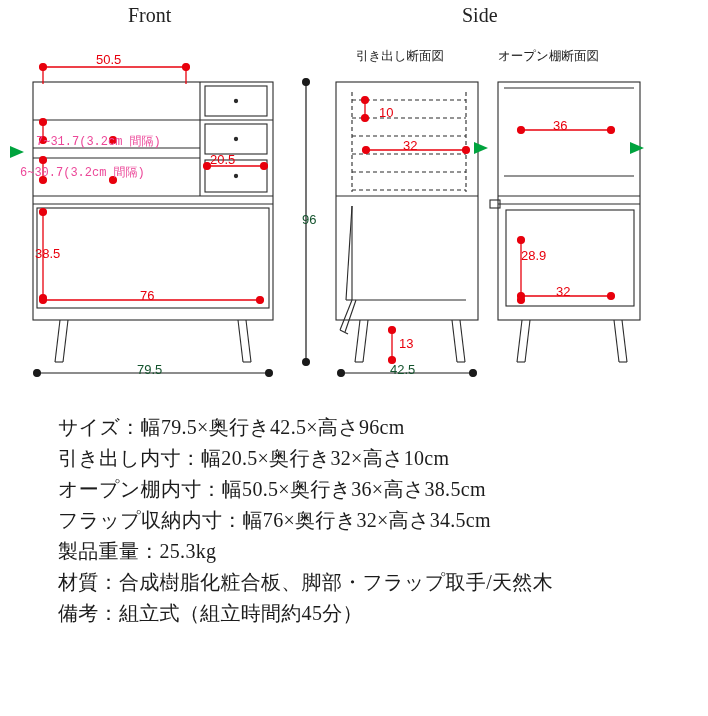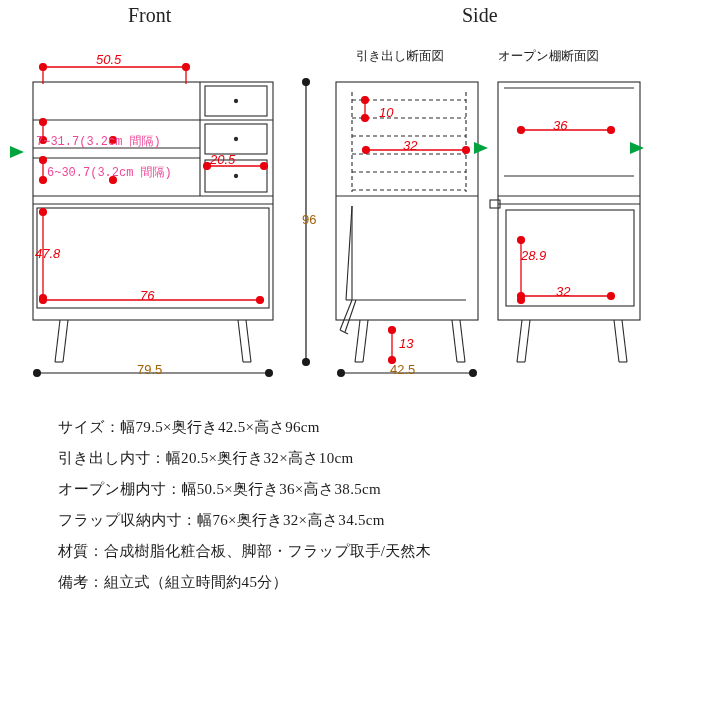--- a/index.html
+++ b/index.html
@@ -27,43 +27,42 @@
     color:#222;
     white-space:nowrap;
   }
   .dim{
     position:absolute;
     color:#e8000d;
     font-size:13px;
     font-family:"Liberation Sans", sans-serif;
     white-space:nowrap;
     font-weight:400;
-    font-style:italic;
   }
   .dimsm{
     position:absolute;
     color:#ec4899;
     font-size:12px;
     font-family:Liberation Mono, monospace;
     white-space:nowrap;
   }
   .blk{
     position:absolute;
-    color:#a16207;
+    color:#14532d;
     font-size:13px;
     font-family:"Liberation Sans", sans-serif;
     white-space:nowrap;
   }
   .specs{
     position:absolute;
     left:0;top:412px;width:708px;
     padding:0 0 0 0;
   }
   .spec-line{
-    font-size:15px;
+    font-size:20px;
     line-height:31px;
     color:#1c1c1c;
     padding-left:58px;
     font-family:"Liberation Serif", serif;
     letter-spacing:0.3px;
     white-space:nowrap;
   }
   .spec-line.indent{ padding-left:112px; }
   svg{display:block;}
 </style>
@@ -227,37 +226,38 @@
   </svg>
 
   <div class="hdr" style="left:128px;top:4px;">Front</div>
   <div class="hdr" style="left:462px;top:4px;">Side</div>
 
   <div class="sub" style="left:356px;top:48px;">引き出し断面図</div>
   <div class="sub" style="left:498px;top:48px;">オープン棚断面図</div>
 
   <div class="dim" style="left:96px;top:52px;">50.5</div>
   <div class="dimsm" style="left:36px;top:133px;">7~31.7(3.2cm 間隔)</div>
-  <div class="dimsm" style="left:47px;top:164px;">6~30.7(3.2cm 間隔)</div>
+  <div class="dimsm" style="left:20px;top:164px;">6~30.7(3.2cm 間隔)</div>
   <div class="dim" style="left:210px;top:152px;">20.5</div>
-  <div class="dim" style="left:35px;top:246px;">47.8</div>
+  <div class="dim" style="left:35px;top:246px;">38.5</div>
   <div class="dim" style="left:140px;top:288px;">76</div>
   <div class="blk" style="left:137px;top:362px;">79.5</div>
   <div class="blk" style="left:302px;top:212px;">96</div>
 
   <div class="dim" style="left:379px;top:105px;">10</div>
   <div class="dim" style="left:403px;top:138px;">32</div>
   <div class="dim" style="left:399px;top:336px;">13</div>
   <div class="blk" style="left:390px;top:362px;">42.5</div>
 
   <div class="dim" style="left:553px;top:118px;">36</div>
   <div class="dim" style="left:521px;top:248px;">28.9</div>
   <div class="dim" style="left:556px;top:284px;">32</div>
 </div>
 
 <div class="specs">
   <div class="spec-line">サイズ：幅79.5×奥行き42.5×高さ96cm</div>
   <div class="spec-line">引き出し内寸：幅20.5×奥行き32×高さ10cm</div>
   <div class="spec-line">オープン棚内寸：幅50.5×奥行き36×高さ38.5cm</div>
   <div class="spec-line">フラップ収納内寸：幅76×奥行き32×高さ34.5cm</div>
+  <div class="spec-line">製品重量：25.3kg</div>
   <div class="spec-line">材質：合成樹脂化粧合板、脚部・フラップ取手/天然木</div>
   <div class="spec-line">備考：組立式（組立時間約45分）</div>
 </div>
 
 </body></html>

